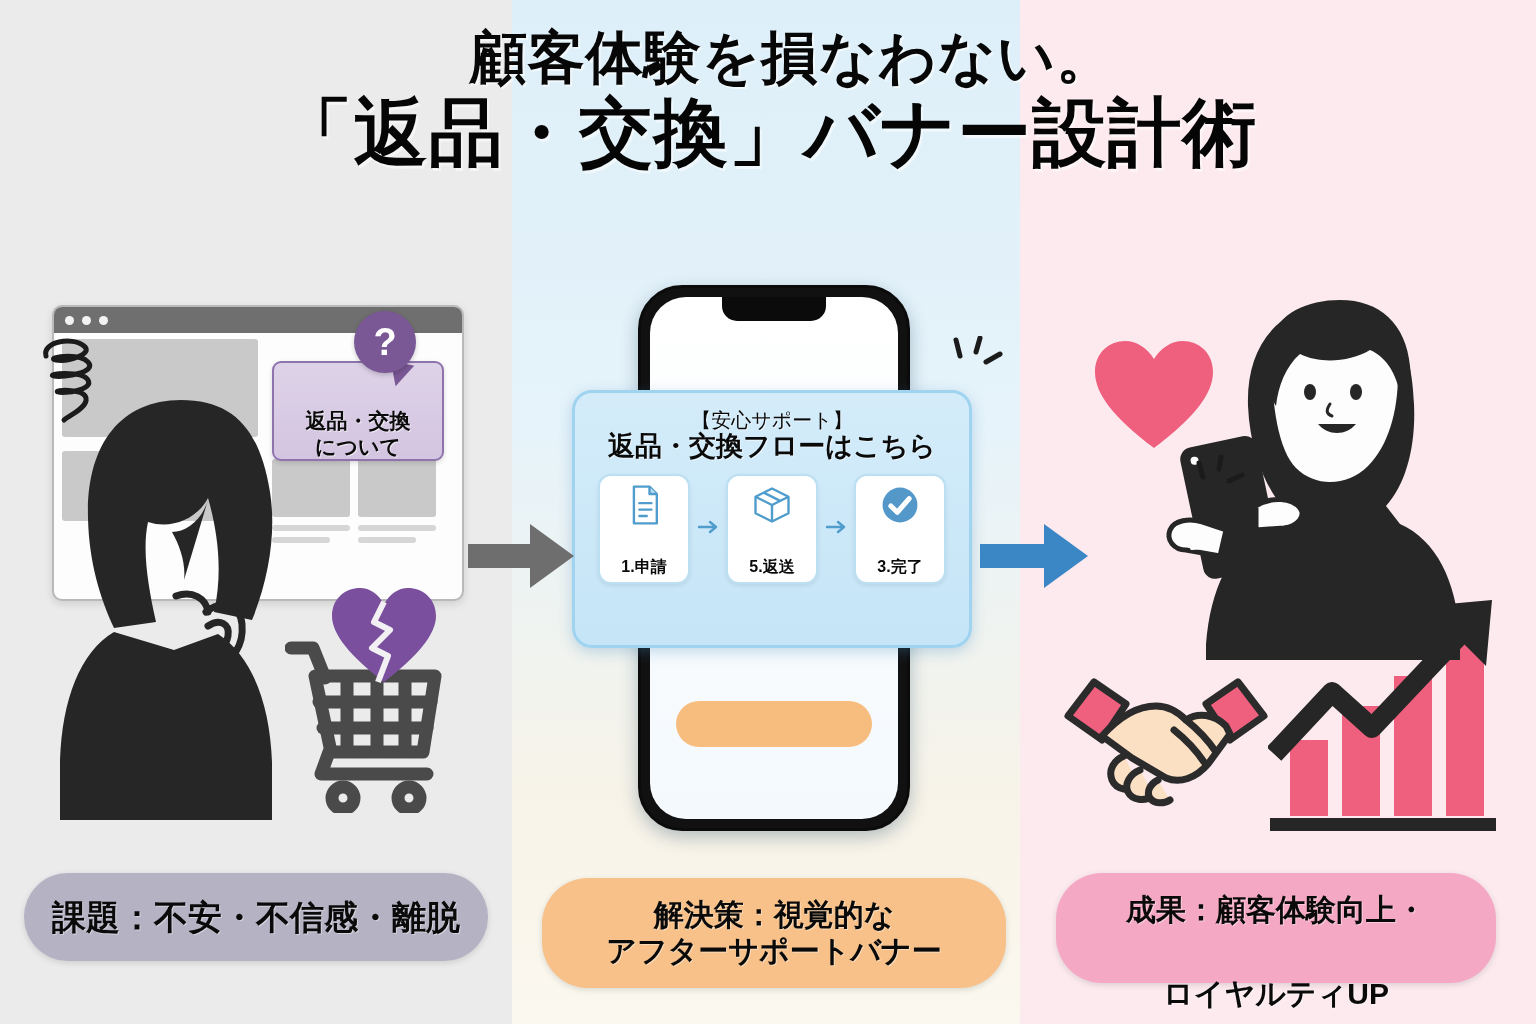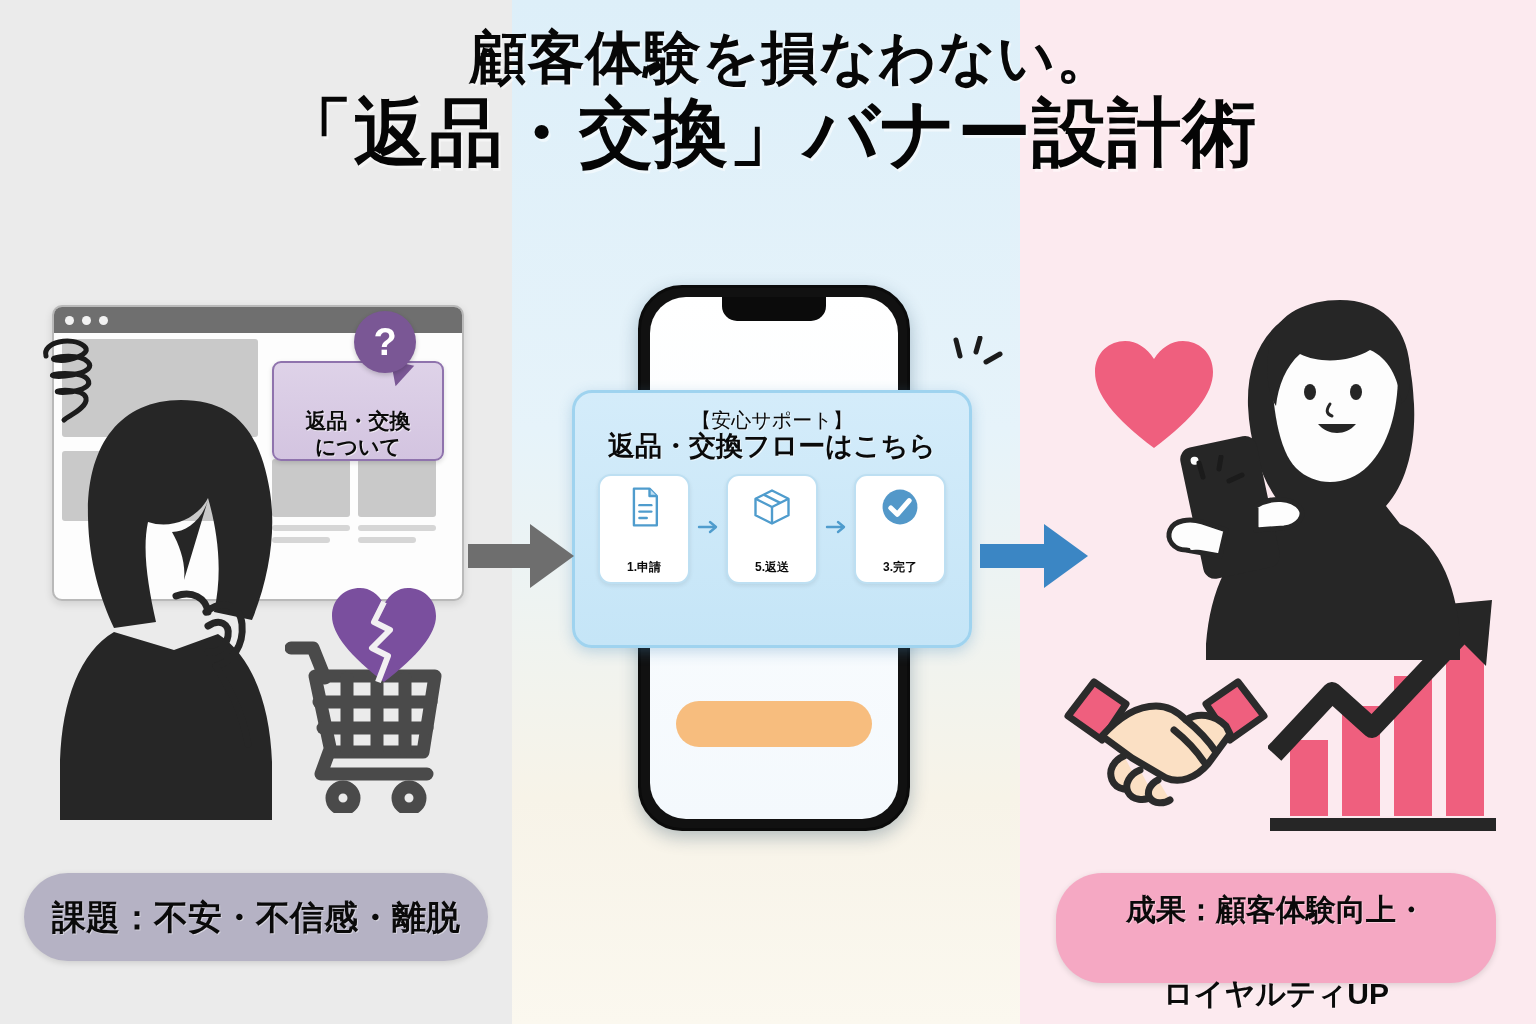--- a/index.html
+++ b/index.html
@@ -86,21 +86,21 @@
           padding-top:16px;box-sizing:border-box;}
   .b-l1{font-size:20px;font-weight:400;color:#0a0a0a;line-height:1.1;
         text-shadow:1px 1px 0 rgba(255,255,255,.55);}
   .b-l2{font-size:27px;font-weight:900;color:#0a0a0a;line-height:1.15;
         text-shadow:1px 1px 0 rgba(255,255,255,.55);}
   .steps{display:flex;align-items:center;gap:7px;margin-top:12px;}
   .step{width:88px;height:106px;background:#fff;border:2px solid #bddff2;
         border-radius:13px;display:flex;flex-direction:column;align-items:center;
         justify-content:center;gap:2px;box-shadow:0 2px 4px rgba(0,0,0,.08);}
   .step svg{width:44px;height:44px;}
-  .step-lbl{font-size:12px;font-weight:900;color:#0a0a0a;line-height:1;margin-top:30px;}
+  .step-lbl{font-size:16px;font-weight:900;color:#0a0a0a;line-height:1;margin-top:30px;}
   .sarrow svg{width:22px;height:18px;}
 
   .spark{position:absolute;left:950px;top:336px;width:56px;height:56px;z-index:24;}
 
   
   .heart3{position:absolute;left:1092px;top:338px;width:124px;height:114px;z-index:14;}
   .woman3{position:absolute;left:1160px;top:300px;width:330px;height:360px;z-index:15;}
   .shake{position:absolute;left:1062px;top:660px;width:208px;height:150px;z-index:14;}
   .chart3{position:absolute;left:1268px;top:590px;width:248px;height:245px;z-index:13;}
   .spark3{position:absolute;left:1195px;top:455px;width:52px;height:52px;z-index:17;}
@@ -344,18 +344,22 @@
       <rect x="178" y="52" width="38" height="174"></rect>
     </g>
     <path d="M6 164 L64 102 L104 138 L206 30" fill="none" stroke="#262626" stroke-width="20" stroke-linejoin="round"></path>
     <path d="M158 16 L224 10 L218 76 Z" fill="#262626"></path>
     <rect x="2" y="228" width="226" height="13" fill="#262626"></rect>
   </svg>
 
   <div class="pill pill-1">
     <span>課題：不安・不信感・離脱</span>
   </div>
+  <div class="pill pill-2">
+    <span>解決策：視覚的な</span>
+    <span>アフターサポートバナー</span>
+  </div>
   <div class="pill pill-3">
     <span>成果：顧客体験向上・</span>
     <span>ロイヤルティUP</span>
   </div>
 
 </div>
 
 </body></html>

